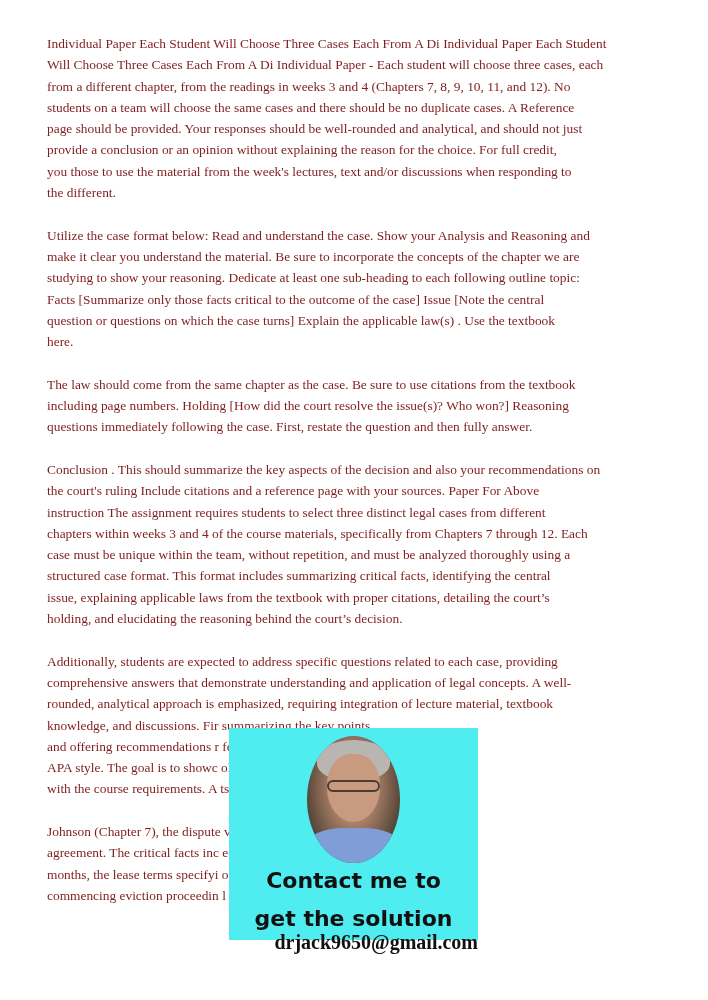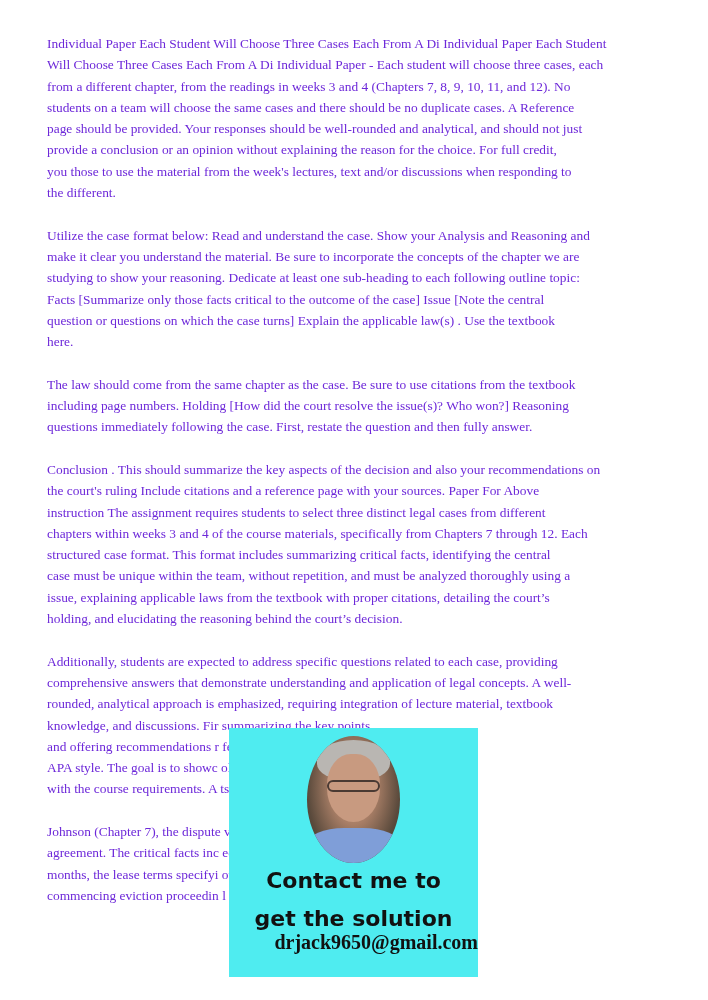--- a/index.html
+++ b/index.html
@@ -1,25 +1,25 @@
 <!DOCTYPE html>
 <html><head>
 <meta charset="utf-8">
 <style>
   html, body { margin: 0; padding: 0; background: #ffffff; }
   body { width: 708px; height: 1000px; position: relative; overflow: hidden; }
   .page {
     position: absolute; left: 47px; top: 33px; width: 610px;
     font-family: "Liberation Serif", "DejaVu Serif", serif;
-    font-size: 13.4px; line-height: 21.3px; color: #6d28d9;
+    font-size: 13.4px; line-height: 21.3px; color: #7f1d1d;
   }
   .para { margin: 0 0 21.3px 0; }
   .line { display: block; white-space: nowrap; }
   .overlay {
-    position: absolute; left: 229px; top: 728px; width: 249px; height: 249px;
+    position: absolute; left: 229px; top: 728px; width: 249px; height: 212px;
     background: #4fecf0;
   }
   .portrait {
     position: absolute; left: 78px; top: 8px; width: 93px; height: 127px;
     border-radius: 50%; overflow: hidden;
     background: radial-gradient(ellipse at 50% 40%, #c9a58c 0%, #a87e66 35%, #5a4a3c 70%, #3b3129 100%);
   }
   .portrait .hair { position:absolute; left:10px; top:4px; width:73px; height:40px; border-radius:50% 50% 40% 40%; background:#b9b6b2; }
   .portrait .face { position:absolute; left:20px; top:18px; width:53px; height:68px; border-radius:45% 45% 50% 50%; background:#c89a80; }
   .portrait .glasses { position:absolute; left:20px; top:44px; width:53px; height:12px; border:2px solid #4a3a33; border-radius:6px; box-sizing:border-box; }
@@ -62,22 +62,22 @@
   <p class="para">
     <span class="line">The law should come from the same chapter as the case. Be sure to use citations from the textbook</span>
     <span class="line">including page numbers. Holding [How did the court resolve the issue(s)? Who won?] Reasoning</span>
     <span class="line">questions immediately following the case. First, restate the question and then fully answer.</span>
   </p>
   <p class="para">
     <span class="line">Conclusion . This should summarize the key aspects of the decision and also your recommendations on</span>
     <span class="line">the court's ruling Include citations and a reference page with your sources. Paper For Above</span>
     <span class="line">instruction The assignment requires students to select three distinct legal cases from different</span>
     <span class="line">chapters within weeks 3 and 4 of the course materials, specifically from Chapters 7 through 12. Each</span>
+    <span class="line">case must be unique within the team, without repetition, and must be analyzed thoroughly using a</span>
     <span class="line">structured case format. This format includes summarizing critical facts, identifying the central</span>
-    <span class="line">case must be unique within the team, without repetition, and must be analyzed thoroughly using a</span>
     <span class="line">issue, explaining applicable laws from the textbook with proper citations, detailing the court’s</span>
     <span class="line">holding, and elucidating the reasoning behind the court’s decision.</span>
   </p>
   <p class="para">
     <span class="line">Additionally, students are expected to address specific questions related to each case, providing</span>
     <span class="line">comprehensive answers that demonstrate understanding and application of legal concepts. A well-</span>
     <span class="line">rounded, analytical approach is emphasized, requiring integration of lecture material, textbook</span>
     <span class="line">knowledge, and discussions. Fir                                                   summarizing the key points</span>
     <span class="line">and offering recommendations r                                                  ference page adhering to</span>
     <span class="line">APA style. The goal is to showc                                                  olarly writing aligned</span>

